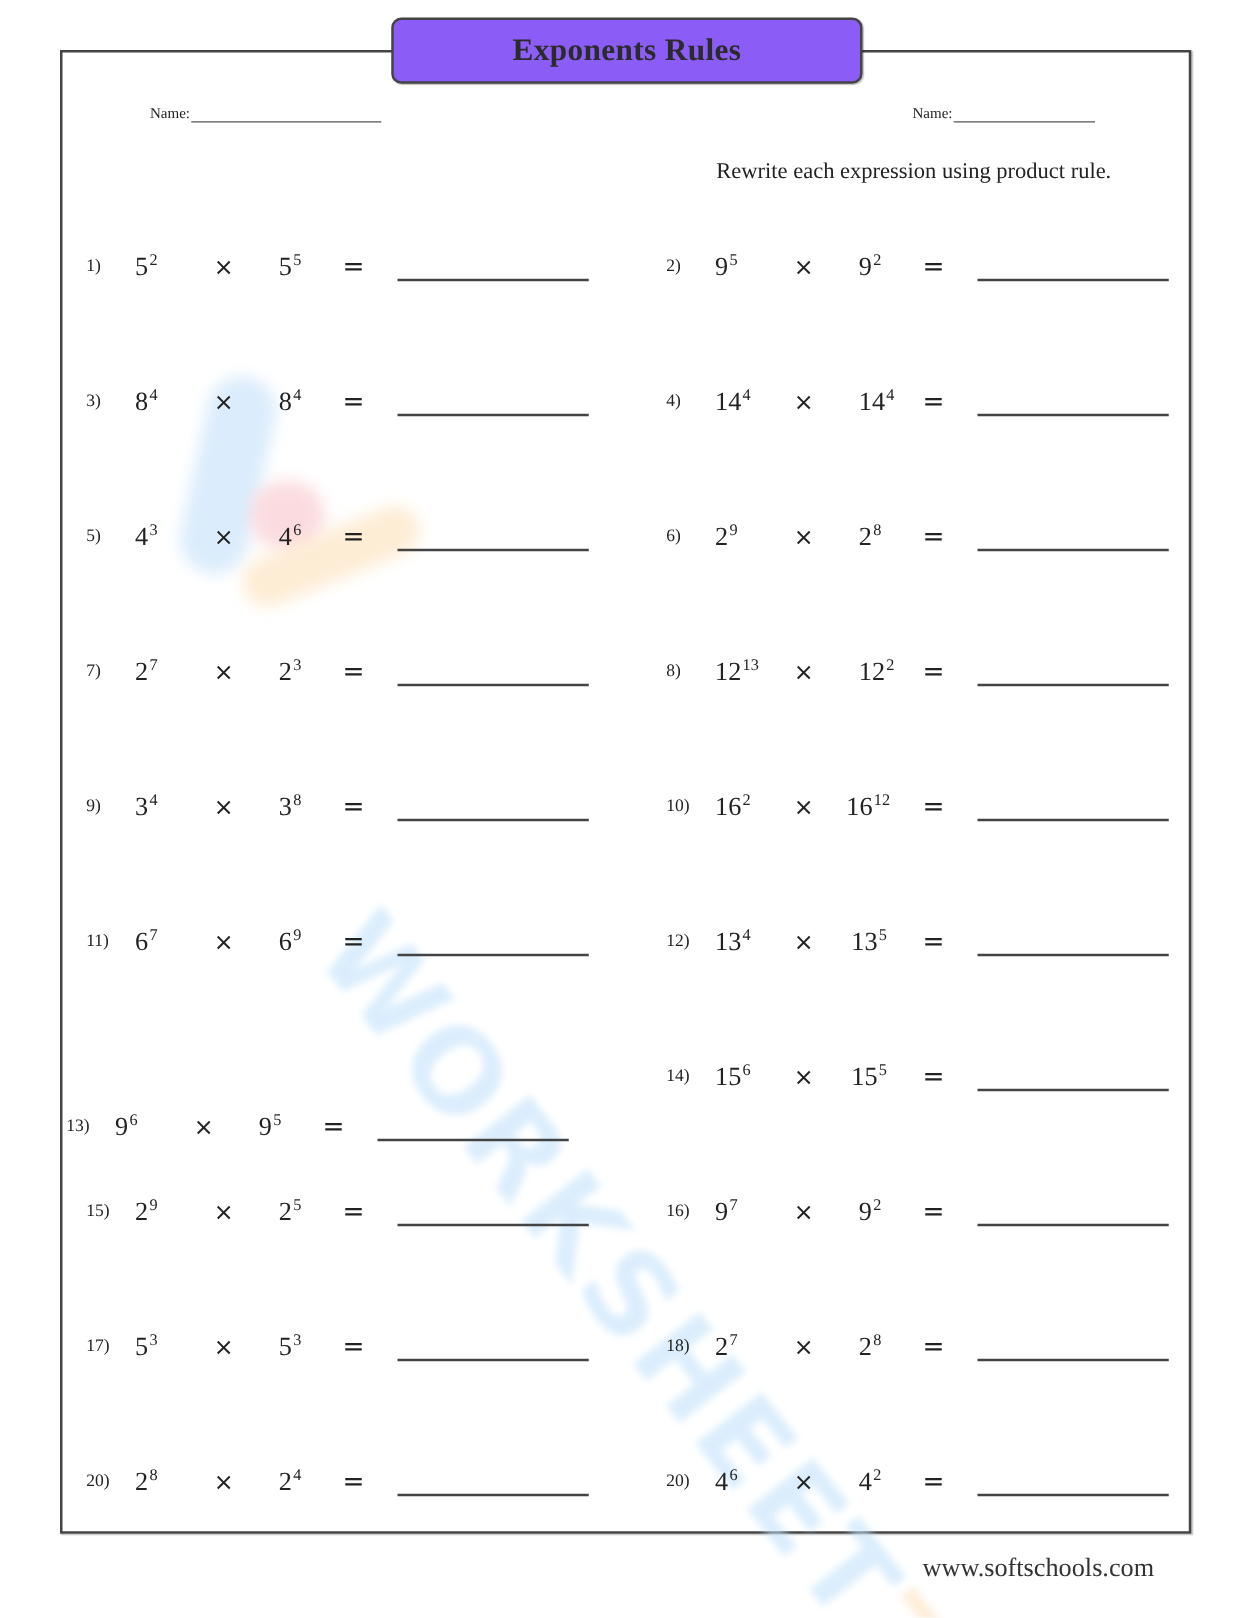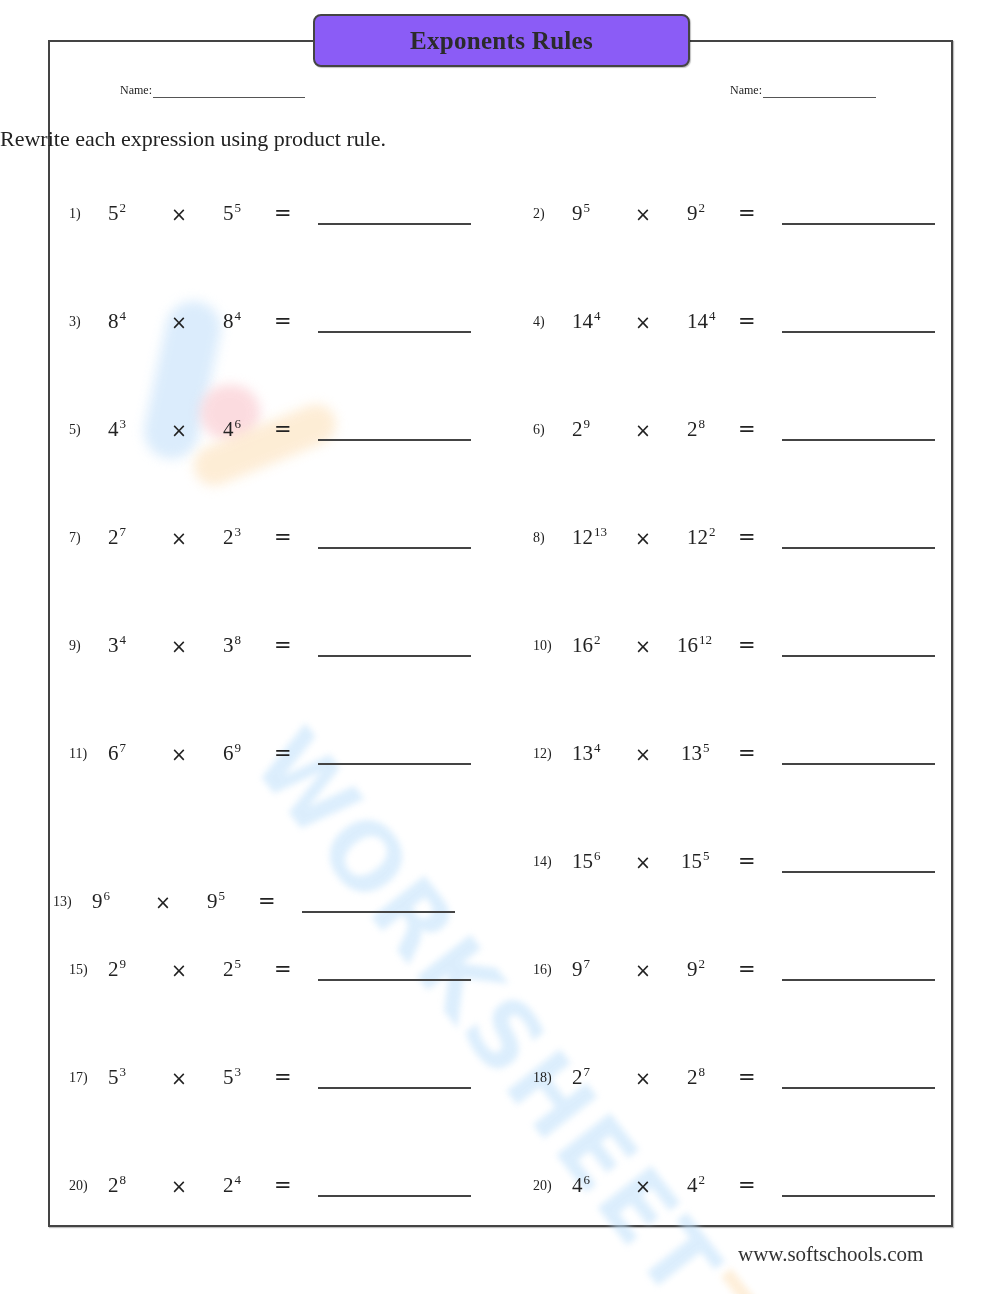--- a/index.html
+++ b/index.html
@@ -67,23 +67,23 @@
     .name-field { left: 120px; }
     .name-field .blank { width: 152px; }
     .date-field { left: 730px; }
     .date-field .blank { width: 113px; }
 
     .instructions {
       position: absolute;
       top: 126px;
       left: 0;
       width: 889px;
-      text-align: left;
+      text-align: right;
       font-family: "Liberation Serif", serif;
-      font-size: 22px;
+      font-size: 18px;
       color: #222;
       z-index: 3;
     }
 
     
     .watermark {
       position: absolute;
       left: 0; top: 0;
       width: 1000px; height: 1294px;
       pointer-events: none;

